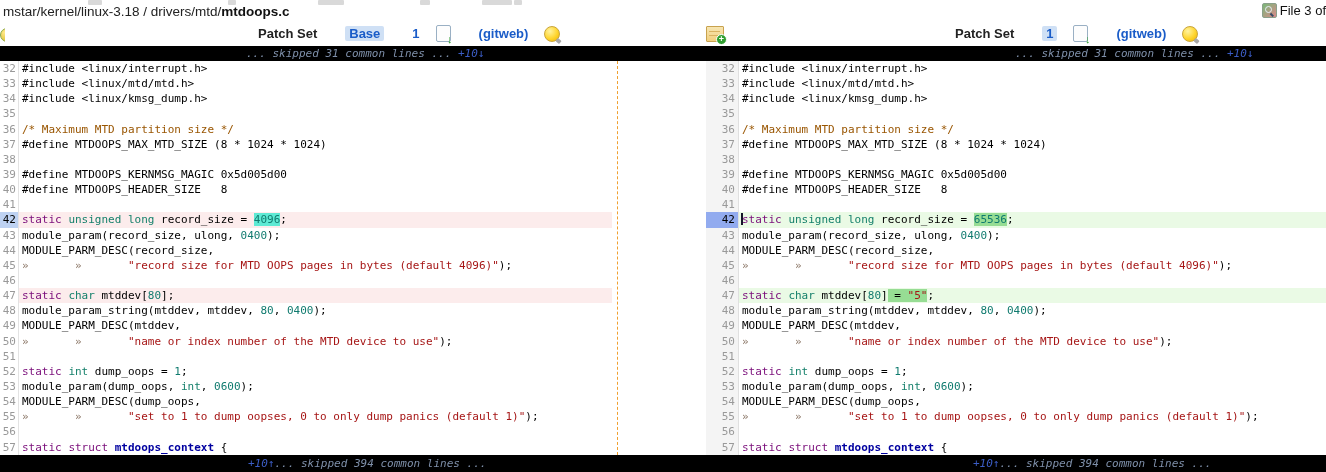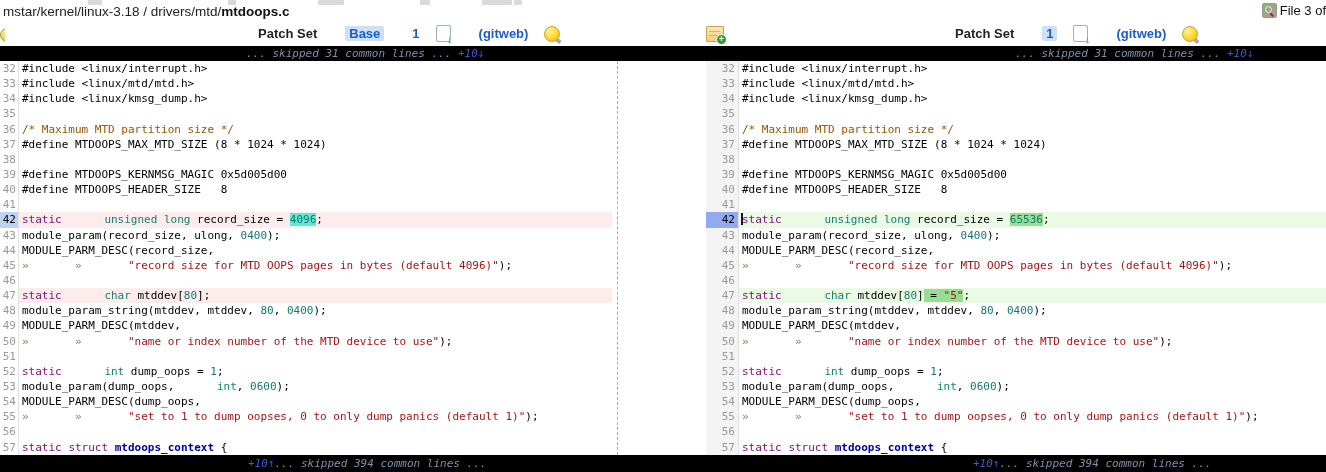--- a/index.html
+++ b/index.html
@@ -38,21 +38,21 @@
   .codeR{position:absolute;left:739px;top:0;width:584px;height:100%;padding-left:3px;overflow:hidden;}
   .bg-del{background:#fcecec;}
   .bg-ins{background:#eafae5;}
   .numsel-l{background:#bed2f2;color:#000;}
   .numsel-r{background:#92abef;color:#000;}
   .vdash{position:absolute;left:617px;top:0;height:100%;width:0;border-left:1px dashed #f0a030;}
   .cursor{position:absolute;left:2px;top:1px;width:2px;height:12px;background:#15152a;}
   
   .tk-pln{color:#000;}
   .tk-kwd{color:#7a0d7a;text-align:right;}
-  .tk-typ{color:#15806b;margin-left:36px;}
+  .tk-typ{color:#15806b;}
   .tk-lit{color:#0f7a6e;}
   .tk-str{color:#a61616;}
   .tk-com{color:#995500;}
   .tk-tab{color:#8a7565;}
   .tk-typn{color:#0000a0;font-weight:bold;}
   .hl-del{background:#5eead4;}
   .hl-ins{background:#97dd94;margin-top:23px;}
   
   .icon{display:inline-block;position:relative;}
   .dl-icon{width:13px;height:15px;background:#fdfdfd;border:1px solid #9ab0c4;border-radius:2px;}

